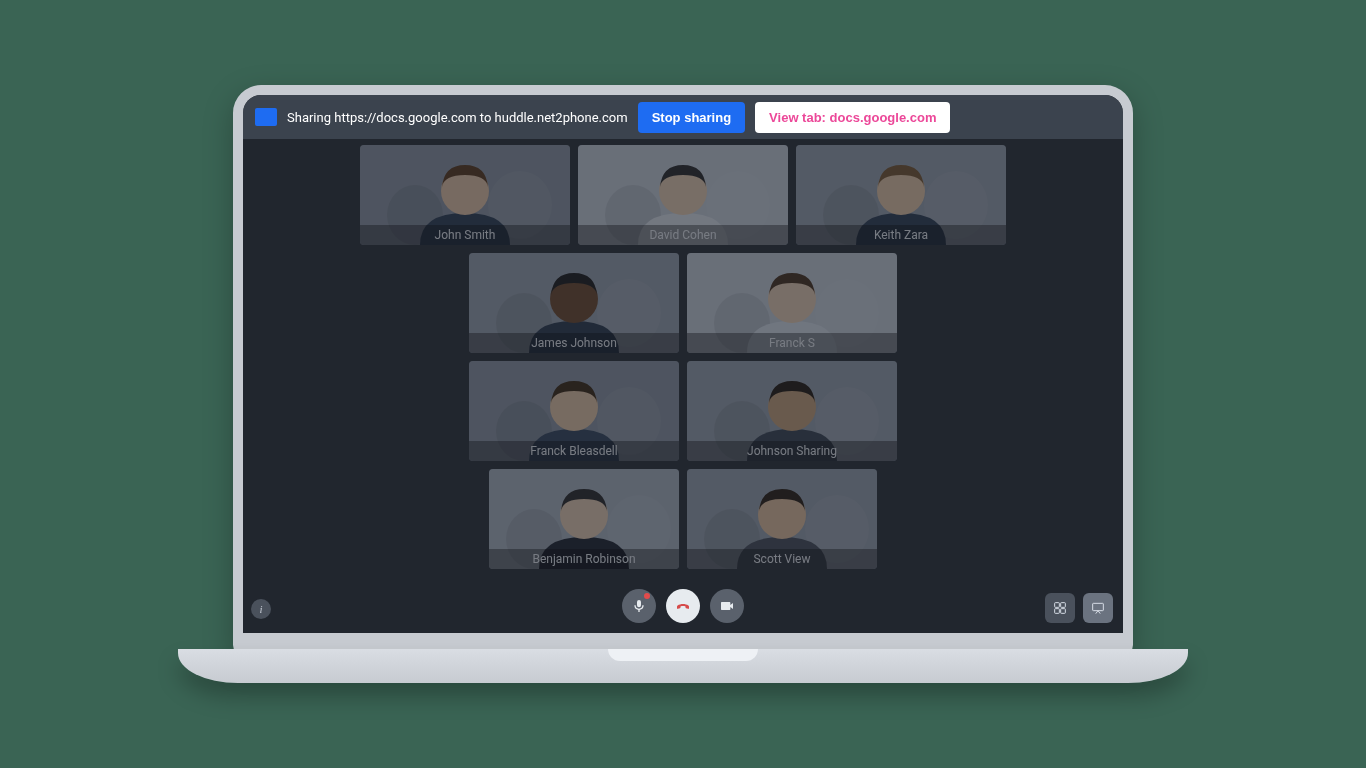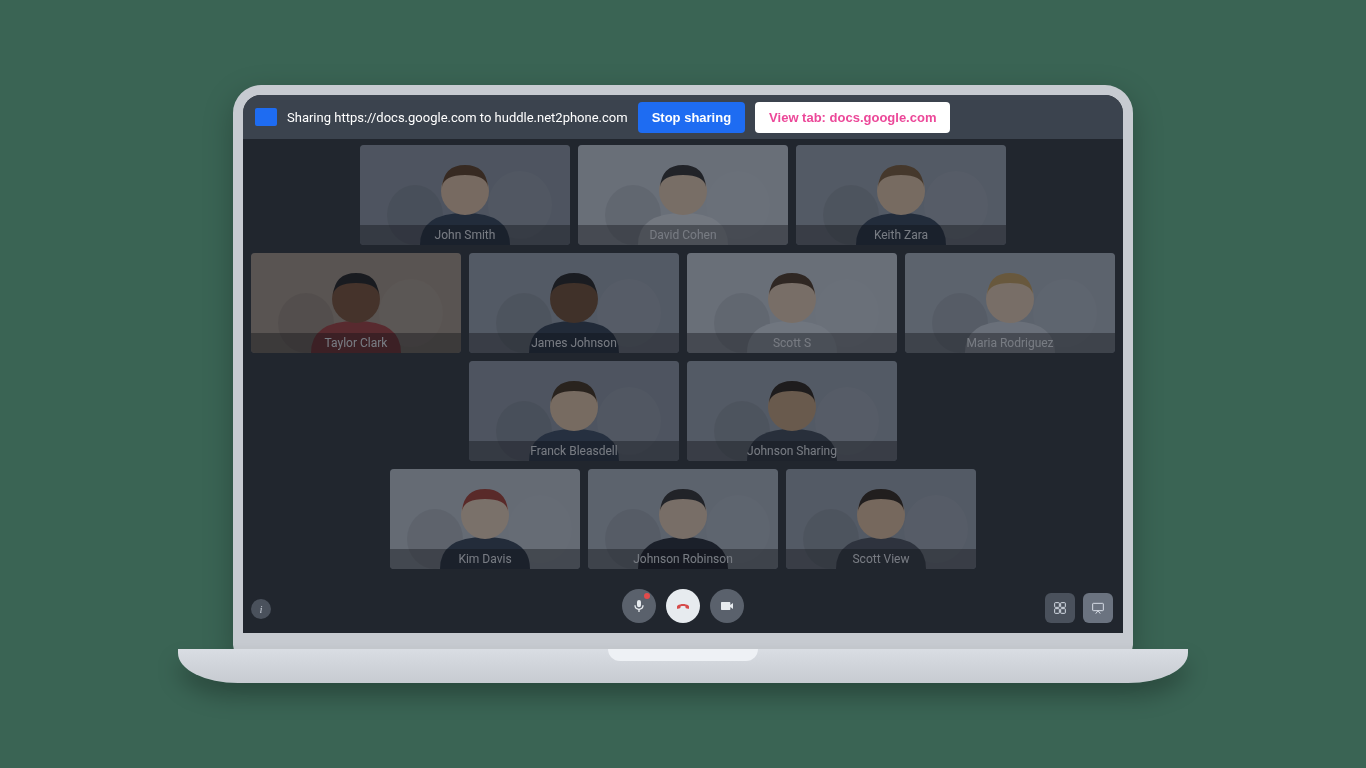--- a/index.html
+++ b/index.html
@@ -164,35 +164,20 @@
     </g>
   </svg>
                 </div>
                 <div class="name-strip">Keith Zara</div>
               </div>
             </div>
             <div class="row">
               <div class="tile">
                 <div class="avatar">
                   <svg viewBox="0 0 210 100" preserveAspectRatio="xMidYMid slice">
-    <rect width="210" height="100" fill="#a79787"></rect>
-    <ellipse cx="55" cy="70" rx="28" ry="30" fill="rgba(0,0,0,0.08)"></ellipse>
-    <ellipse cx="160" cy="60" rx="32" ry="34" fill="rgba(255,255,255,0.06)"></ellipse>
-    <g>
-      <path d="M60 100 Q60 68 105 68 Q150 68 150 100 Z" fill="#a53a3a"></path>
-      <circle cx="105" cy="46" r="24" fill="#7a4f32"></circle>
-      <path d="M82 42 Q84 20 105 20 Q126 20 128 42 Q126 30 105 30 Q84 30 82 42 Z" fill="#1a1a1a"></path>
-    </g>
-  </svg>
-                </div>
-                <div class="name-strip">Taylor Clark</div>
-              </div>
-              <div class="tile">
-                <div class="avatar">
-                  <svg viewBox="0 0 210 100" preserveAspectRatio="xMidYMid slice">
     <rect width="210" height="100" fill="#9aa4b1"></rect>
     <ellipse cx="55" cy="70" rx="28" ry="30" fill="rgba(0,0,0,0.08)"></ellipse>
     <ellipse cx="160" cy="60" rx="32" ry="34" fill="rgba(255,255,255,0.06)"></ellipse>
     <g>
       <path d="M60 100 Q60 68 105 68 Q150 68 150 100 Z" fill="#2b3a4f"></path>
       <circle cx="105" cy="46" r="24" fill="#6f4a2e"></circle>
       <path d="M82 42 Q84 20 105 20 Q126 20 128 42 Q126 30 105 30 Q84 30 82 42 Z" fill="#1b1b1b"></path>
     </g>
   </svg>
                 </div>
@@ -204,36 +189,21 @@
     <rect width="210" height="100" fill="#c9d2dc"></rect>
     <ellipse cx="55" cy="70" rx="28" ry="30" fill="rgba(0,0,0,0.08)"></ellipse>
     <ellipse cx="160" cy="60" rx="32" ry="34" fill="rgba(255,255,255,0.06)"></ellipse>
     <g>
       <path d="M60 100 Q60 68 105 68 Q150 68 150 100 Z" fill="#d9e2ec"></path>
       <circle cx="105" cy="46" r="24" fill="#ecd1b5"></circle>
       <path d="M82 42 Q84 20 105 20 Q126 20 128 42 Q126 30 105 30 Q84 30 82 42 Z" fill="#4b3420"></path>
     </g>
   </svg>
                 </div>
-                <div class="name-strip">Scott S</div>
-              </div>
-              <div class="tile">
-                <div class="avatar">
-                  <svg viewBox="0 0 210 100" preserveAspectRatio="xMidYMid slice">
-    <rect width="210" height="100" fill="#aeb8c4"></rect>
-    <ellipse cx="55" cy="70" rx="28" ry="30" fill="rgba(0,0,0,0.08)"></ellipse>
-    <ellipse cx="160" cy="60" rx="32" ry="34" fill="rgba(255,255,255,0.06)"></ellipse>
-    <g>
-      <path d="M60 100 Q60 68 105 68 Q150 68 150 100 Z" fill="#cdd6df"></path>
-      <circle cx="105" cy="46" r="24" fill="#ecd1b5"></circle>
-      <path d="M82 42 Q84 20 105 20 Q126 20 128 42 Q126 30 105 30 Q84 30 82 42 Z" fill="#c8a15a"></path>
-    </g>
-  </svg>
-                </div>
-                <div class="name-strip">Maria Rodriguez</div>
+                <div class="name-strip">Franck S</div>
               </div>
             </div>
             <div class="row">
               <div class="tile">
                 <div class="avatar">
                   <svg viewBox="0 0 210 100" preserveAspectRatio="xMidYMid slice">
     <rect width="210" height="100" fill="#8e98a6"></rect>
     <ellipse cx="55" cy="70" rx="28" ry="30" fill="rgba(0,0,0,0.08)"></ellipse>
     <ellipse cx="160" cy="60" rx="32" ry="34" fill="rgba(255,255,255,0.06)"></ellipse>
     <g>
@@ -258,46 +228,31 @@
     </g>
   </svg>
                 </div>
                 <div class="name-strip">Johnson Sharing</div>
               </div>
             </div>
             <div class="row last">
               <div class="tile">
                 <div class="avatar">
                   <svg viewBox="0 0 210 100" preserveAspectRatio="xMidYMid slice">
-    <rect width="210" height="100" fill="#c0c9d3"></rect>
-    <ellipse cx="55" cy="70" rx="28" ry="30" fill="rgba(0,0,0,0.08)"></ellipse>
-    <ellipse cx="160" cy="60" rx="32" ry="34" fill="rgba(255,255,255,0.06)"></ellipse>
-    <g>
-      <path d="M60 100 Q60 68 105 68 Q150 68 150 100 Z" fill="#2f3e52"></path>
-      <circle cx="105" cy="46" r="24" fill="#f0d7bd"></circle>
-      <path d="M82 42 Q84 20 105 20 Q126 20 128 42 Q126 30 105 30 Q84 30 82 42 Z" fill="#a63b2e"></path>
-    </g>
-  </svg>
-                </div>
-                <div class="name-strip">Kim Davis</div>
-              </div>
-              <div class="tile">
-                <div class="avatar">
-                  <svg viewBox="0 0 210 100" preserveAspectRatio="xMidYMid slice">
     <rect width="210" height="100" fill="#aeb8c4"></rect>
     <ellipse cx="55" cy="70" rx="28" ry="30" fill="rgba(0,0,0,0.08)"></ellipse>
     <ellipse cx="160" cy="60" rx="32" ry="34" fill="rgba(255,255,255,0.06)"></ellipse>
     <g>
       <path d="M60 100 Q60 68 105 68 Q150 68 150 100 Z" fill="#1e2430"></path>
       <circle cx="105" cy="46" r="24" fill="#ecd1b5"></circle>
       <path d="M82 42 Q84 20 105 20 Q126 20 128 42 Q126 30 105 30 Q84 30 82 42 Z" fill="#2c2c2c"></path>
     </g>
   </svg>
                 </div>
-                <div class="name-strip">Johnson Robinson</div>
+                <div class="name-strip">Benjamin Robinson</div>
               </div>
               <div class="tile">
                 <div class="avatar">
                   <svg viewBox="0 0 210 100" preserveAspectRatio="xMidYMid slice">
     <rect width="210" height="100" fill="#9aa4b1"></rect>
     <ellipse cx="55" cy="70" rx="28" ry="30" fill="rgba(0,0,0,0.08)"></ellipse>
     <ellipse cx="160" cy="60" rx="32" ry="34" fill="rgba(255,255,255,0.06)"></ellipse>
     <g>
       <path d="M60 100 Q60 68 105 68 Q150 68 150 100 Z" fill="#474f5b"></path>
       <circle cx="105" cy="46" r="24" fill="#e6c3a0"></circle>

